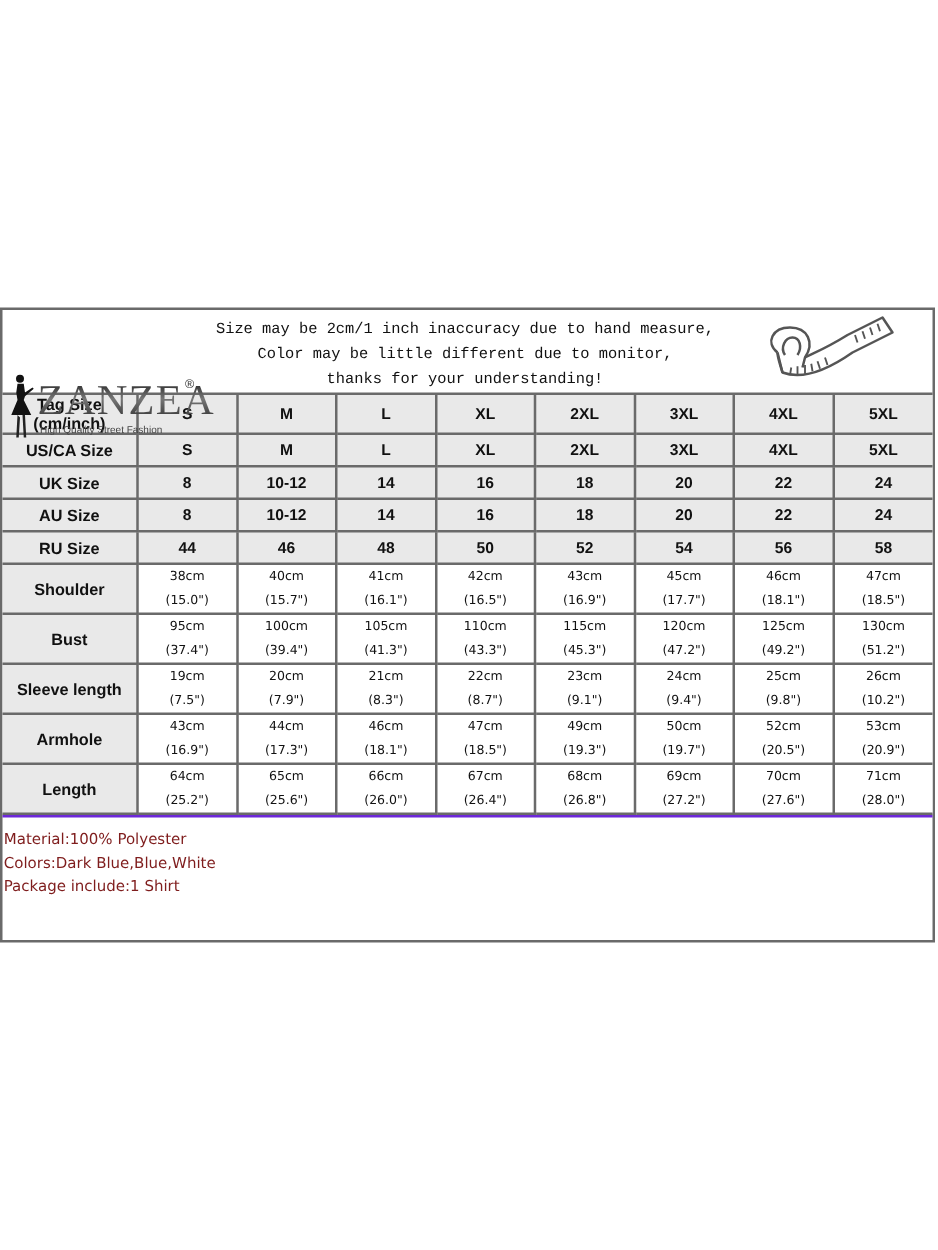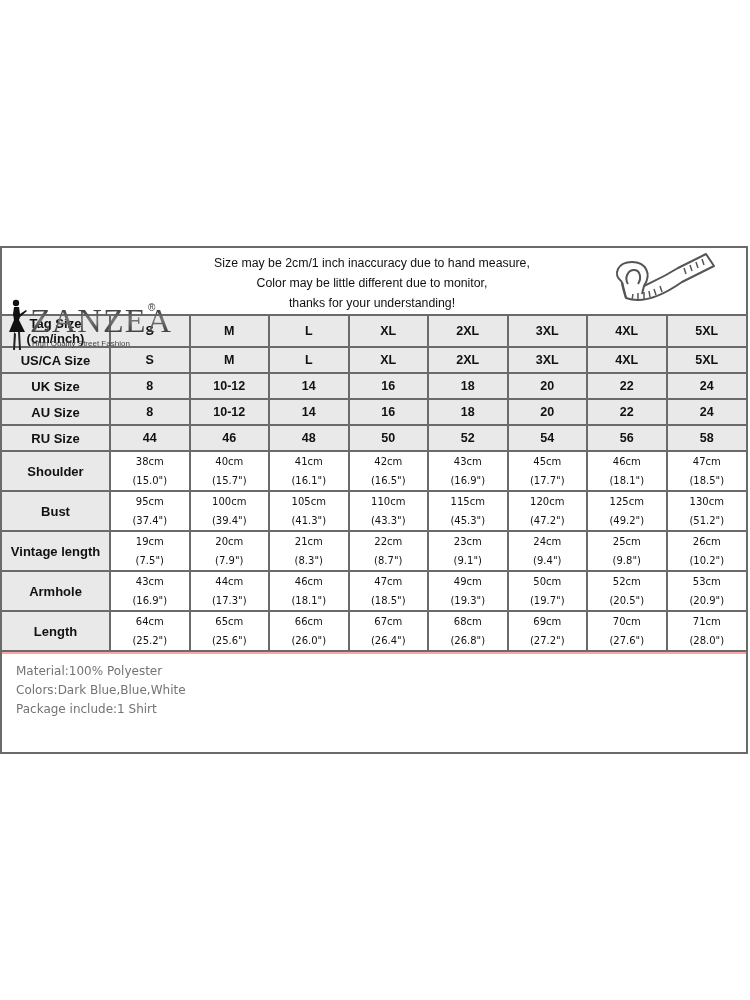--- a/index.html
+++ b/index.html
@@ -3,35 +3,35 @@
 <meta charset="utf-8">
 <style>
   html, body { margin:0; padding:0; background:#fff; }
   body { width:750px; height:1000px; position:relative; overflow:hidden; font-family:"Liberation Sans", sans-serif; color:#111; }
   .sheet { position:absolute; left:0; top:246px; width:748px; border:2px solid #6a6a6a; border-right:2px solid #6a6a6a; box-sizing:border-box; background:#fff; }
   .hdr { position:relative; height:66px; border-bottom:2px solid #6a6a6a; }
   .logo { position:absolute; left:4px; top:6px; width:160px; height:56px;margin-top:44px; }
   .logo-text { position:absolute; left:24px; top:4px; font-family:"Liberation Serif", serif; font-size:34px; letter-spacing:1px; color:#333; font-weight:normal; background:linear-gradient(180deg,#111 0%,#777 45%,#222 100%); -webkit-background-clip:text; background-clip:text; -webkit-text-fill-color:transparent; }
   .logo-reg { position:absolute; left:142px; top:4px; font-size:10px; color:#333; }
   .logo-tag { position:absolute; left:26px; top:41px; font-size:8px; color:#444; white-space:nowrap; }
-  .notice { position:absolute; left:170px; top:5px; width:400px; text-align:center; font-family:Liberation Sans, sans-serif; font-size:12.3px; line-height:20px; color:#111; }
+  .notice { position:absolute; left:170px; top:5px; width:400px; text-align:center; font-family:Liberation Mono, monospace; font-size:12.3px; line-height:20px; color:#111; }
   .tape { position:absolute; right:24px; top:4px; width:120px; height:60px; }
   table { border-collapse:collapse; width:100%; table-layout:fixed; }
   td { border:2px solid #6a6a6a; text-align:center; vertical-align:middle; padding:0; }
   tr:first-child td { border-top:none; }
   td:first-child { border-left:none; }
   td:last-child { border-right:none; }
   .size-row td { background:#e9e9e9; font-weight:bold; font-size:12.5px; }
   .size-row td.lbl { font-size:13px; }
   .meas-row td { background:#fff; font-family:"DejaVu Sans", sans-serif; font-size:10px; line-height:19px; }
   .meas-row td.lbl { background:#e9e9e9; font-family:"Liberation Sans", sans-serif; font-weight:bold; font-size:13px; }
   .r-tag { height:28px; } .r-tag td.lbl { line-height:15px; }
   .r-s { height:26px;margin-top:39px; }
   .r-m { height:36px; }
-  .footer { border-top:2px solid #fca5a5; height:100px; padding:8px 0 0 14px; box-sizing:border-box; font-family:"DejaVu Sans", sans-serif; font-size:12px; line-height:19px; color:#737373; }
+  .footer { border-top:2px solid #6d28d9; height:100px; padding:8px 0 0 1px; box-sizing:border-box; font-family:"DejaVu Sans", sans-serif; font-size:12px; line-height:19px; color:#7f1d1d; }
   .footer div { white-space:nowrap; }
 </style>
 </head>
 <body>
 
 <div class="sheet">
   <div class="hdr">
     <div class="logo">
       <svg width="24" height="54" viewBox="0 0 24 54" style="position:absolute;left:0;top:0">
         <circle cx="10" cy="5" r="3.2" fill="#111"></circle>
@@ -205,21 +205,21 @@
         <td>
             <div>125cm</div>
             <div>(49.2")</div>
           </td>
         <td>
             <div>130cm</div>
             <div>(51.2")</div>
           </td>
       </tr>
       <tr class="meas-row r-m">
-        <td class="lbl">Vintage length</td>
+        <td class="lbl">Sleeve length</td>
         <td>
             <div>19cm</div>
             <div>(7.5")</div>
           </td>
         <td>
             <div>20cm</div>
             <div>(7.9")</div>
           </td>
         <td>
             <div>21cm</div>

